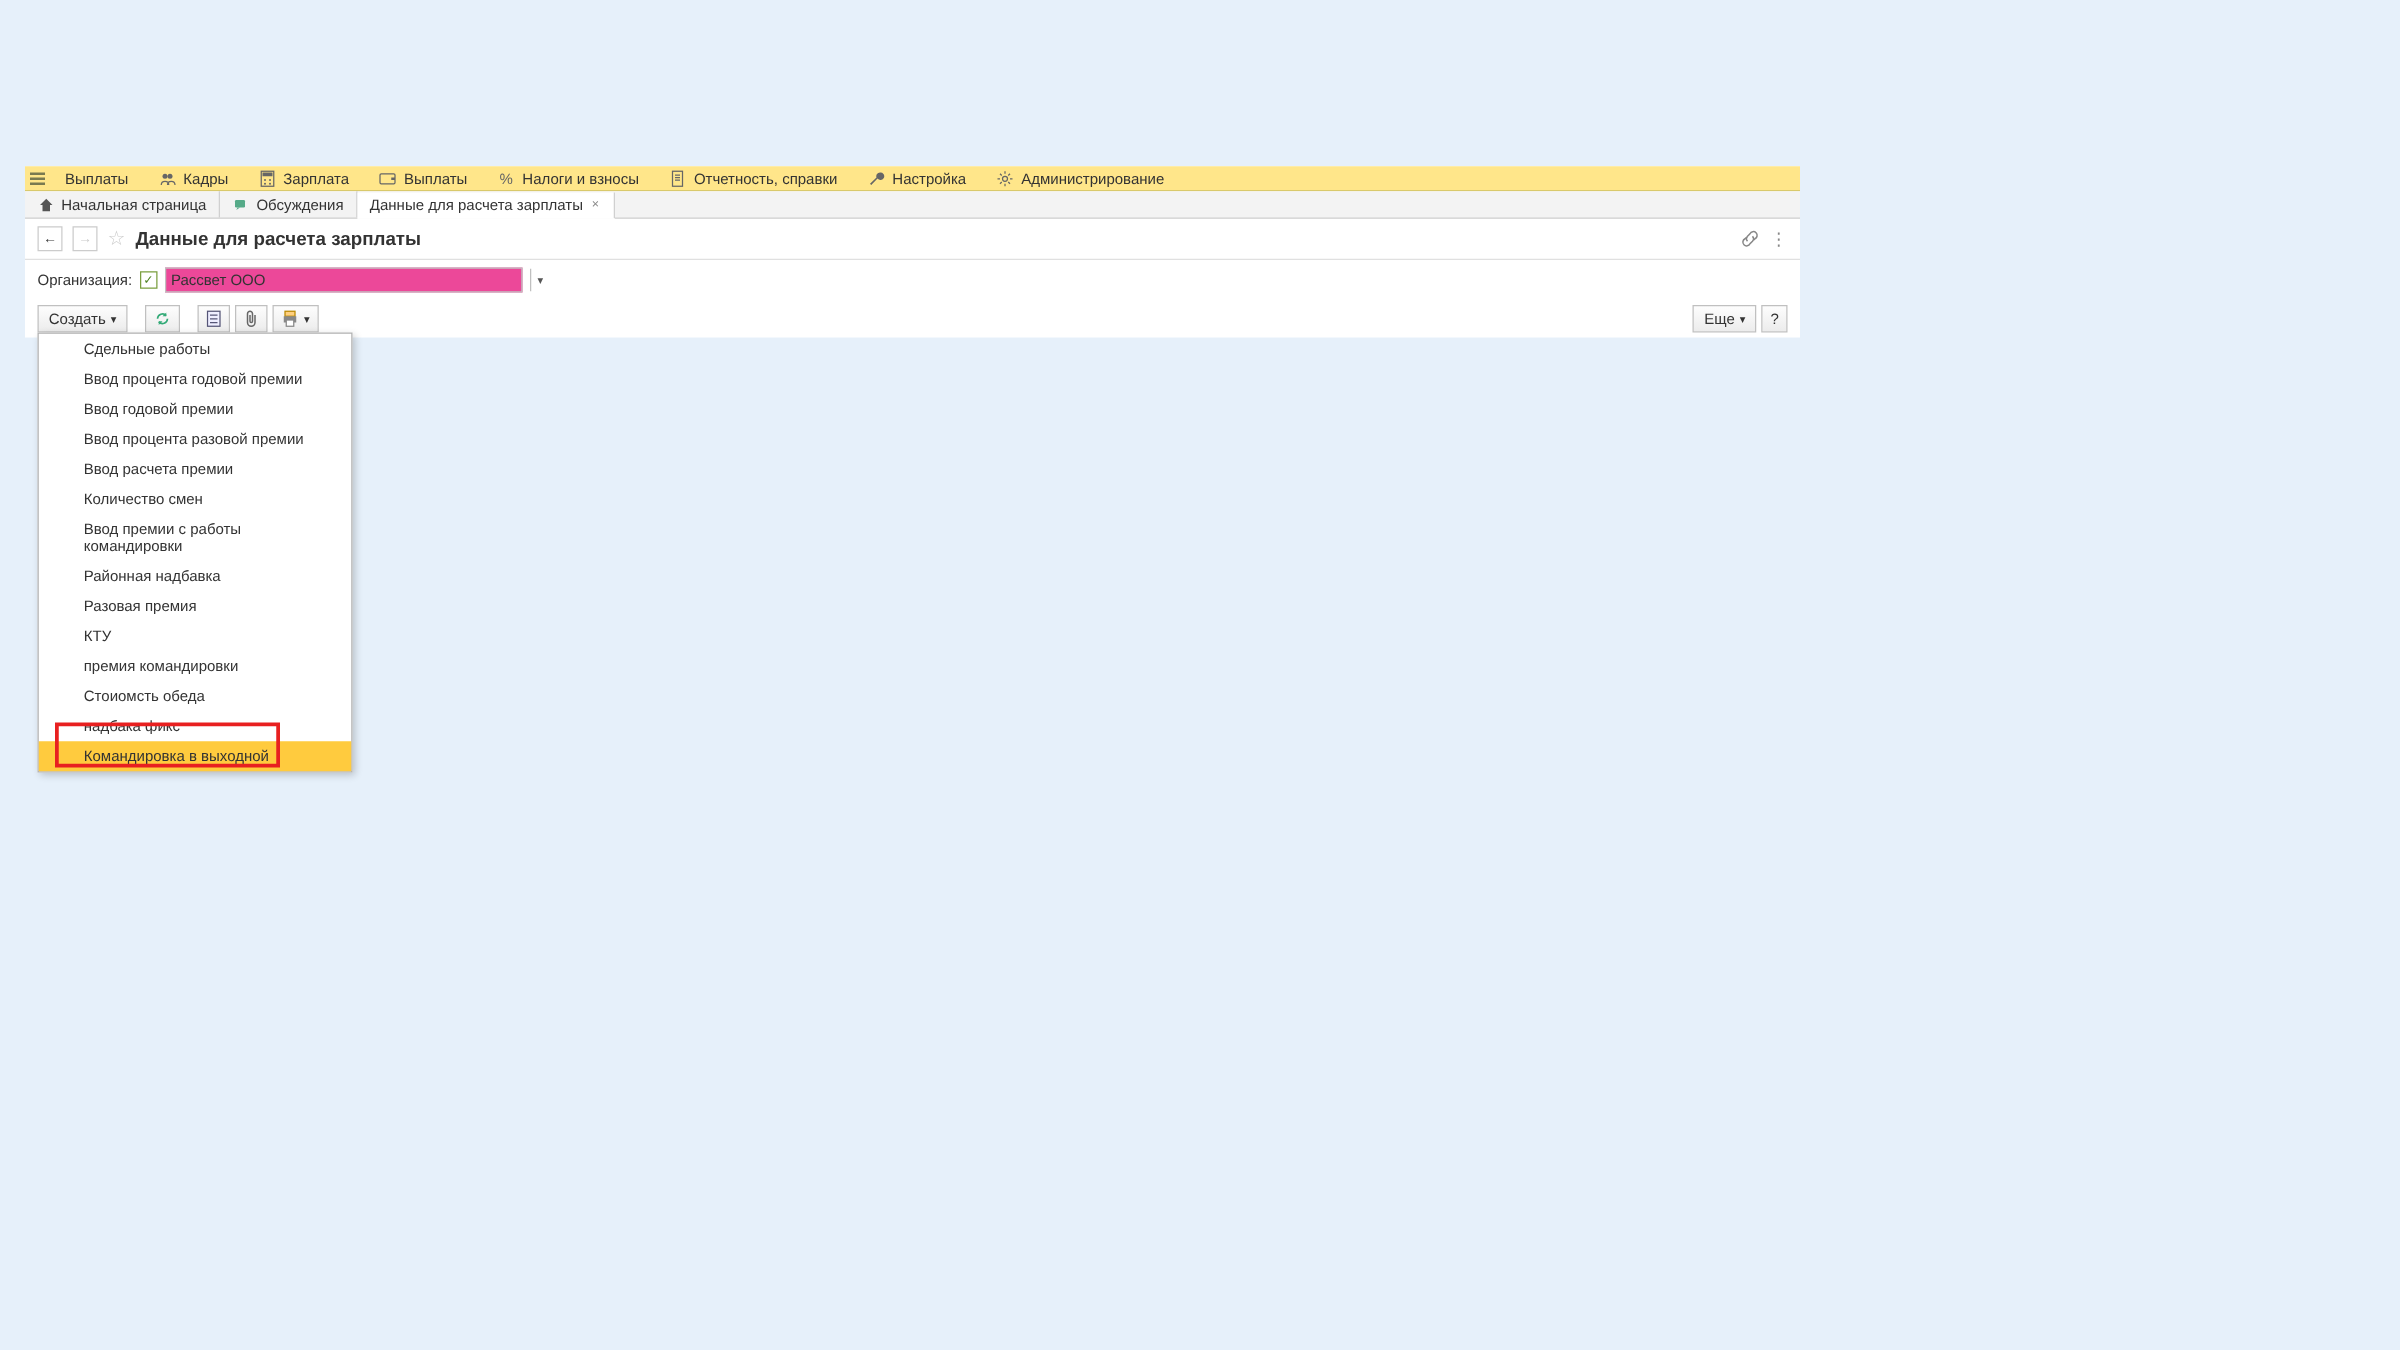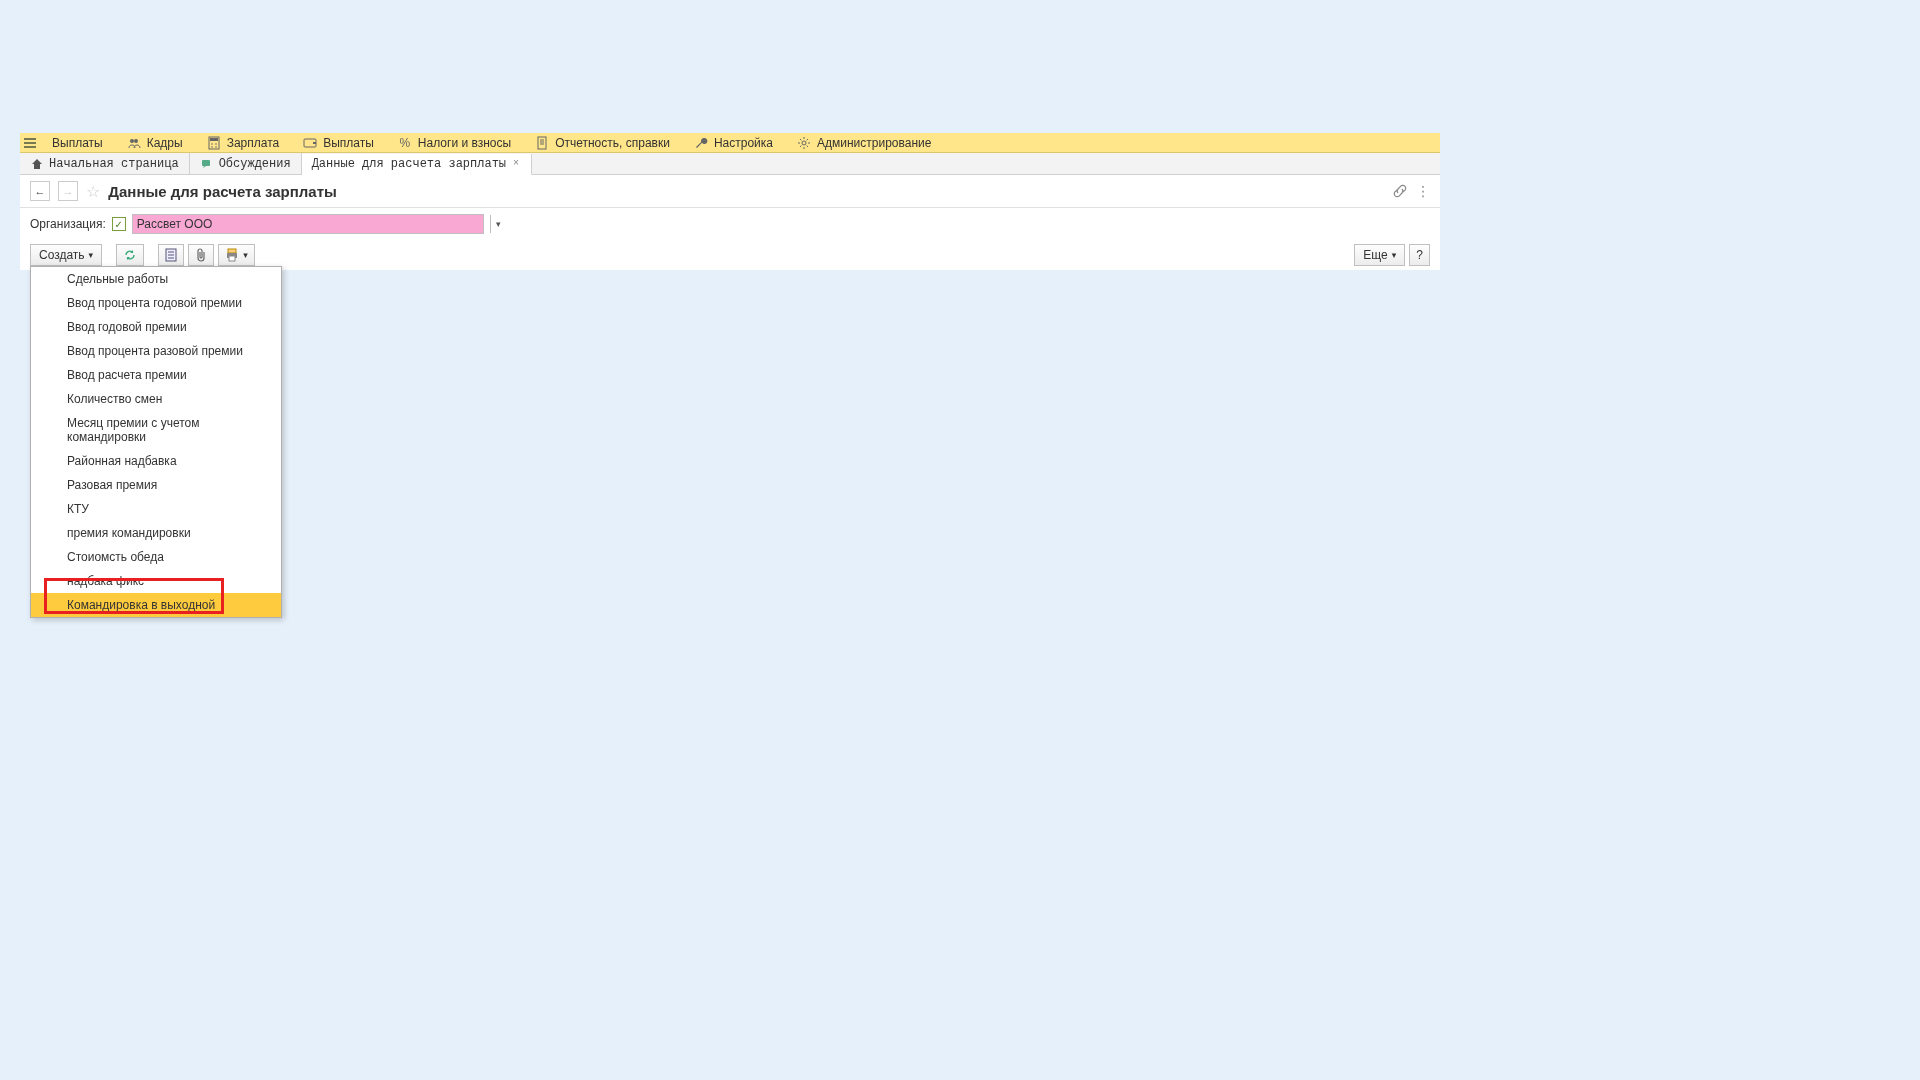--- a/index.html
+++ b/index.html
@@ -68,21 +68,20 @@
 }
 .tab {
   display: flex;
   align-items: center;
   gap: 5px;
   padding: 0 10px;
   height: 100%;
   border-right: 1px solid #d0d0d0;
   cursor: pointer;
   color: #333;
-  font-family: Liberation Mono, monospace;
 }
 .tab.active {
   background: #fff;
   border-bottom: 1px solid #fff;
   margin-bottom: -1px;
 }
 .tab-close {
   color: #888;
   font-size: 10px;
   padding: 0 2px;
@@ -132,27 +131,27 @@
   height: 14px;
   border: 1px solid #7a9e3e;
   display: flex;
   align-items: center;
   justify-content: center;
   color: #4a7e1e;
   font-size: 10px;
   cursor: pointer;
 }
 .org-input {
-  width: 352px;
+  width: 286px;
   height: 20px;
   border: 1px solid #c0c0c0;
   display: flex;
   align-items: center;
   padding: 0 4px;
-  background: #f9a8d4;
+  background: #ec4899;
 }
 .org-input .value { flex: 1; color: #333; }
 .org-dropdown-btn {
   width: 16px;
   height: 18px;
   border-left: 1px solid #c0c0c0;
   display: flex;
   align-items: center;
   justify-content: center;
   font-size: 9px;
@@ -421,21 +420,21 @@
         </div>
       </div>
 
       <div class="dropdown-menu">
         <div class="dropdown-item">Сдельные работы</div>
         <div class="dropdown-item">Ввод процента годовой премии</div>
         <div class="dropdown-item">Ввод годовой премии</div>
         <div class="dropdown-item">Ввод процента разовой премии</div>
         <div class="dropdown-item">Ввод расчета премии</div>
         <div class="dropdown-item">Количество смен</div>
-        <div class="dropdown-item">Месяц премии с учетом командировки</div>
+        <div class="dropdown-item">Ввод премии с работы командировки</div>
         <div class="dropdown-item">Районная надбавка</div>
         <div class="dropdown-item">Разовая премия</div>
         <div class="dropdown-item">КТУ</div>
         <div class="dropdown-item">премия командировки</div>
         <div class="dropdown-item">Стоиомсть обеда</div>
         <div class="dropdown-item">надбака фикс</div>
         <div class="dropdown-item highlighted">Командировка в выходной</div>
         <div class="highlight-box" style="left:13px; top:311px; width:180px; height:36px;"></div>
       </div>
     </div>

